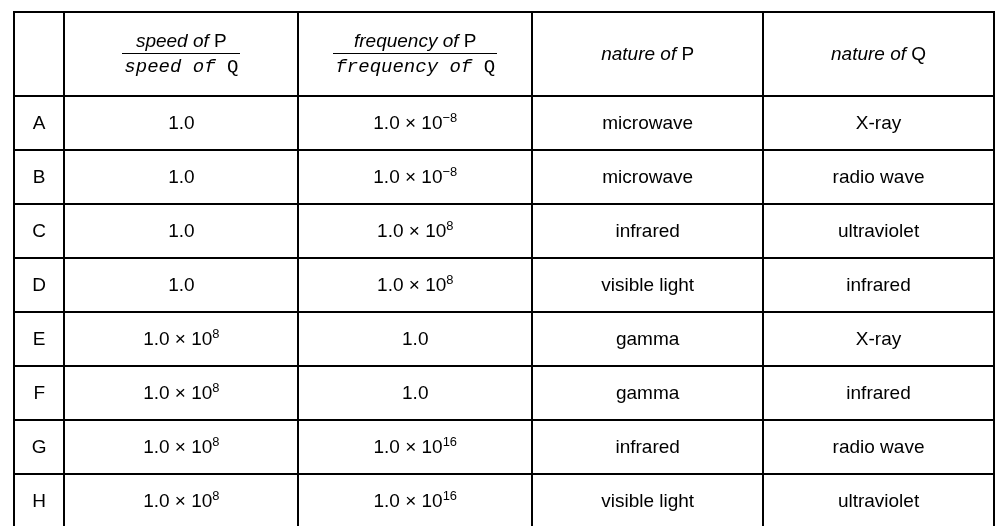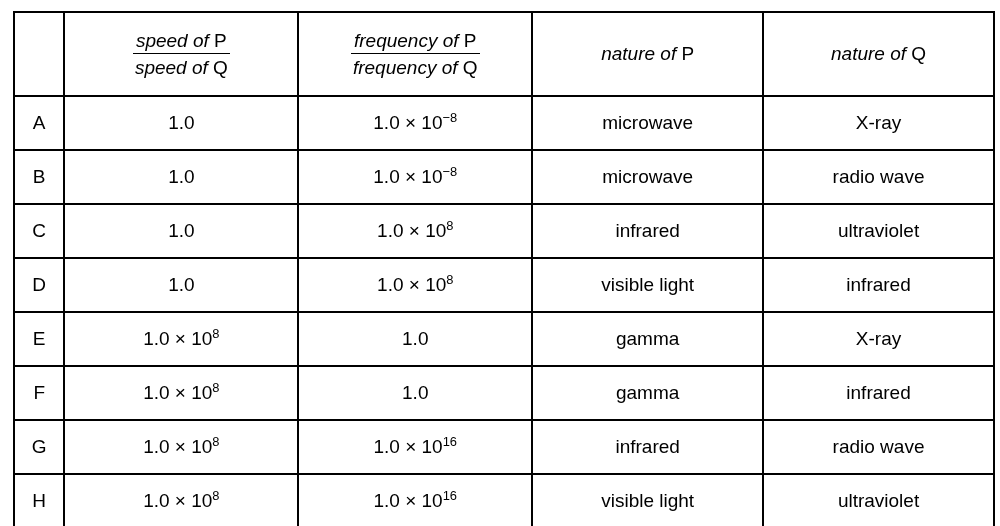--- a/index.html
+++ b/index.html
@@ -66,20 +66,21 @@
     text-align: center;
   }
   .frac .num {
     display: block;
     border-bottom: 1.6px solid #000000;
     padding: 0 2px 1px 2px;
   }
   .frac .den {
     display: block;
     padding: 2px 2px 0 2px;
+    font-family: Liberation Mono, monospace;
   }
   .it { font-style: italic; }
   .rm { font-style: normal; }
 
   tr.row td {
     height: 52px;
   }
   td.letter {
     font-weight: bold;
     font-size: 20px;

